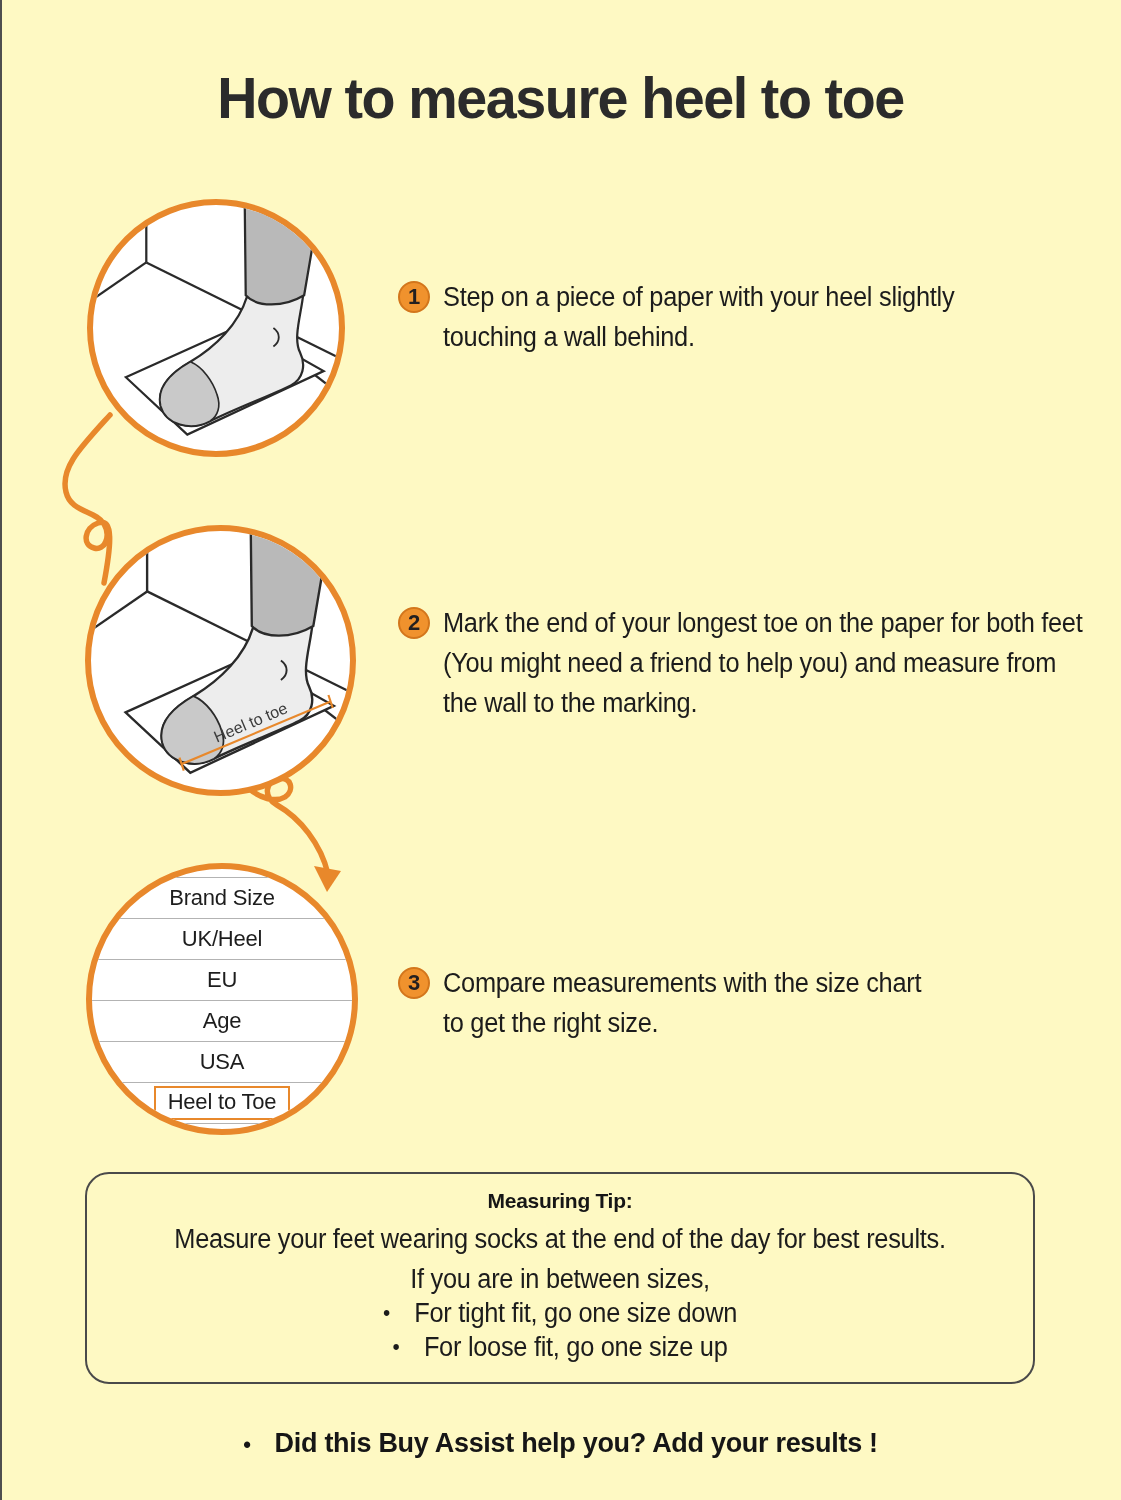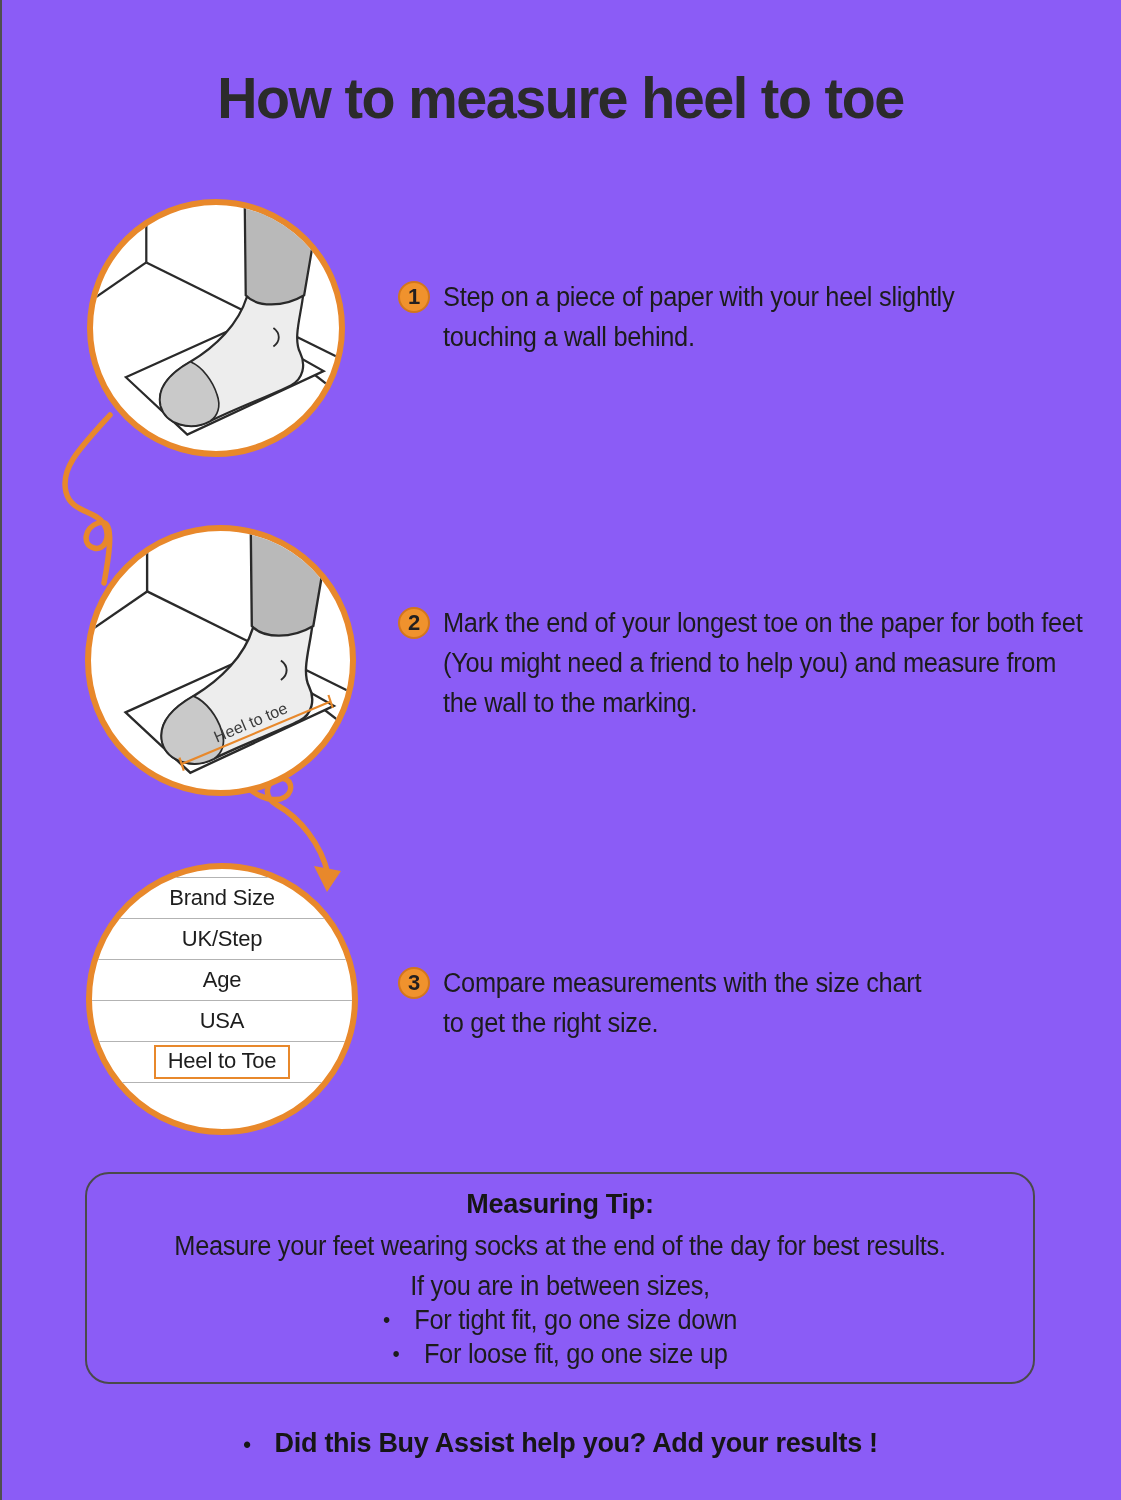--- a/index.html
+++ b/index.html
@@ -3,21 +3,21 @@
 <meta charset="utf-8">
 <style>
   :root{
     --accent:#E8882B;
     --badge:#F0922D;
   }
   html,body{margin:0;padding:0;background:#ffffff;}
   .page{
     position:relative;
     width:1121px;height:1500px;
-    background:#8b5cf6;
+    background:#fef9c3;
     overflow:hidden;
     font-family:"Liberation Sans",sans-serif;
     color:#1f1f1f;
   }
   .edge-line{position:absolute;left:0;top:0;width:2px;height:1500px;background:#4f4f4f;}
   .title{
     position:absolute;left:0;right:0;top:64px;
     text-align:center;font-size:58px;font-weight:bold;
     color:#2b2b2b;letter-spacing:-1.5px;
     transform:scaleX(0.96);
@@ -59,21 +59,21 @@
     font-size:27px;line-height:40px;letter-spacing:-0.3px;color:#1c1c1c;
     white-space:pre-line;transform:scaleX(0.94);transform-origin:left top;
     width:720px;
   }
   
   .tip-box{
     position:absolute;left:85px;top:1172px;width:950px;height:212px;
     border:2px solid #4a4a4a;border-radius:24px;box-sizing:border-box;
     text-align:center;
   }
-  .tip-title{margin-top:15px;font-size:27px;font-weight:bold;color:#161616;letter-spacing:-0.3px;}
+  .tip-title{margin-top:15px;font-size:21px;font-weight:bold;color:#161616;letter-spacing:-0.3px;}
   .tip-line{font-size:27px;color:#1c1c1c;letter-spacing:-0.3px;transform:scaleX(0.94);}
   .tip-line1{margin-top:11px;}
   .tip-line2{margin-top:9px;}
   .tip-bullet{
     display:flex;justify-content:center;align-items:baseline;gap:26px;
     font-size:27px;color:#1c1c1c;letter-spacing:-0.3px;margin-top:3px;
     transform:scaleX(0.94);
   }
   .tip-bullet .dot{font-size:22px;transform:translateY(-2px);}
   
@@ -151,21 +151,24 @@
 (You might need a friend to help you) and measure from
 the wall to the marking.</div>
   </div>
 
   <div class="fig-circle c3">
     <div class="chart-rows">
       <div class="chart-row">
           <span>Brand Size</span>
         </div>
       <div class="chart-row">
-          <span>UK/Step</span>
+          <span>UK/Heel</span>
+        </div>
+      <div class="chart-row">
+          <span>EU</span>
         </div>
       <div class="chart-row">
           <span>Age</span>
         </div>
       <div class="chart-row">
           <span>USA</span>
         </div>
       <div class="chart-row">
           <span class="hl">Heel to Toe</span>
         </div>

